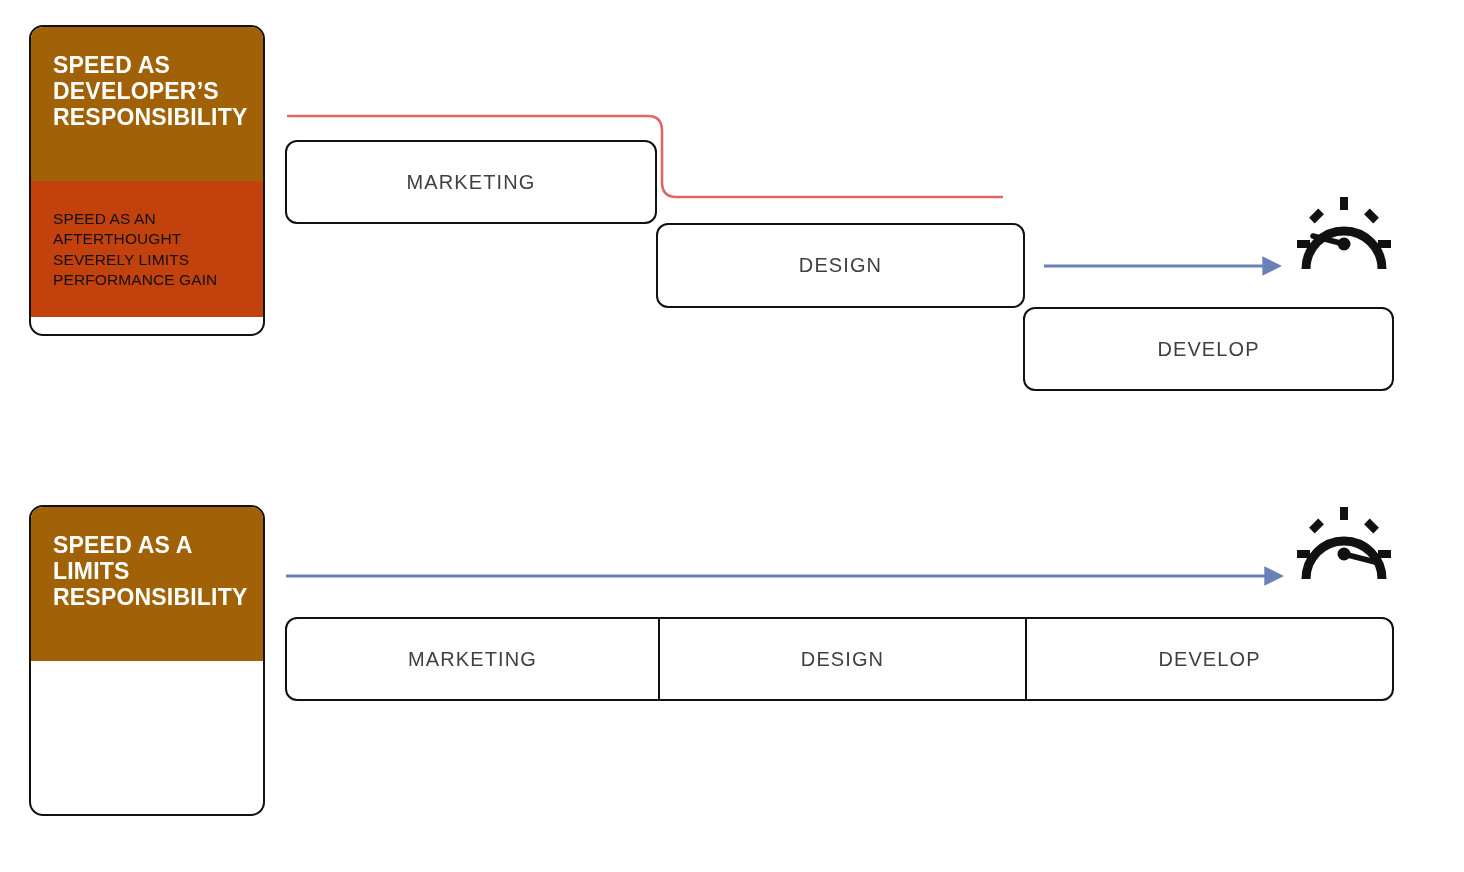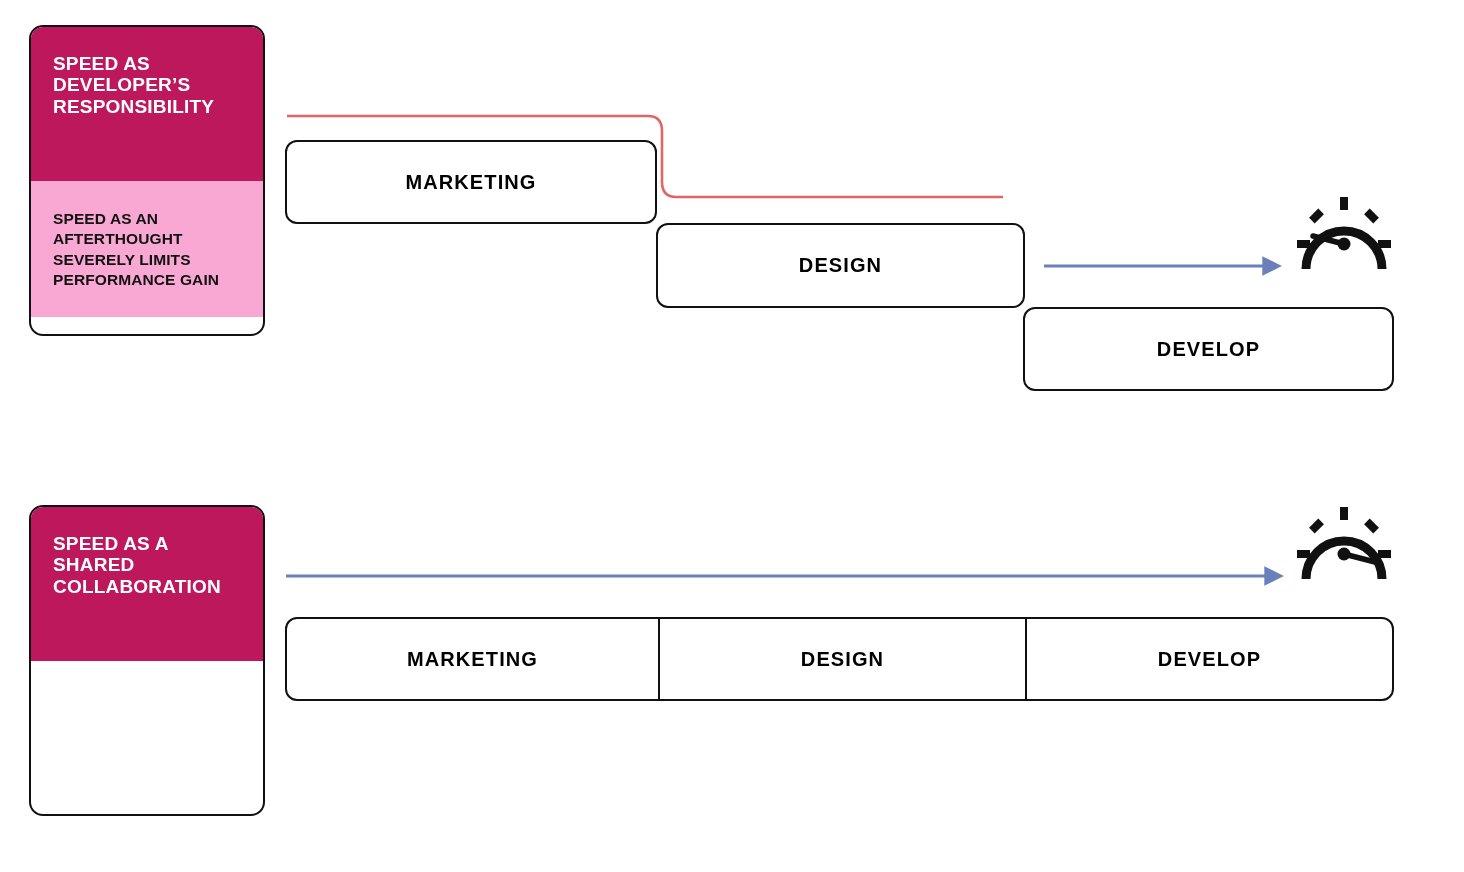--- a/index.html
+++ b/index.html
@@ -24,33 +24,33 @@
   .label-card {
     position: absolute;
     width: 236px;
     border: 2px solid #111111;
     border-radius: 14px;
     background: #ffffff;
     overflow: hidden;
     box-sizing: border-box;
   }
   .label-card-header {
-    background: #be185d;
+    background: #a16207;
     color: #ffffff;
     font-weight: bold;
-    font-size: 19px;
+    font-size: 23px;
     line-height: 1.12;
     letter-spacing: 0.2px;
     padding: 26px 22px 24px 22px;
     box-sizing: border-box;
   }
   .label-card-body {
-    background: #f9a8d4;
+    background: #c2410c;
     color: #111111;
-    font-weight: bold;
+    font-weight: normal;
     font-size: 15.5px;
     line-height: 1.32;
     letter-spacing: 0.1px;
     padding: 28px 34px 26px 22px;
     box-sizing: border-box;
   }
 
   #card-top { left: 29px; top: 25px; height: 311px; }
   #card-top .label-card-header { height: 154px; }
   #card-bottom { left: 29px; top: 505px; height: 311px; }
@@ -61,24 +61,24 @@
     position: absolute;
     border: 2.6px solid #111111;
     border-radius: 12px;
     background: #ffffff;
     box-sizing: border-box;
     display: flex;
     align-items: center;
     justify-content: center;
   }
   .stage-label {
-    font-weight: bold;
+    font-weight: normal;
     font-size: 20px;
     letter-spacing: 1.1px;
-    color: #000000;
+    color: #404040;
     white-space: nowrap;
   }
 
   #box-marketing { left: 285px; top: 140px; width: 372px; height: 84px; }
   #box-design    { left: 656px; top: 223px; width: 369px; height: 85px; }
   #box-develop   { left: 1023px; top: 307px; width: 371px; height: 84px; }
 
   
   #combined-bar {
     position: absolute;
@@ -161,21 +161,21 @@
     <rect x="3" y="44" width="13" height="8" fill="#111111"></rect>
     <rect x="84" y="44" width="13" height="8" fill="#111111"></rect>
     <rect x="16" y="16" width="13" height="8" fill="#111111" transform="rotate(-45 22.5 20)"></rect>
     <rect x="71" y="16" width="13" height="8" fill="#111111" transform="rotate(45 77.5 20)"></rect>
 
     <path d="M 50 48 L 19 40" stroke="#111111" stroke-width="5.5" stroke-linecap="round" fill="none"></path>
     <circle cx="50" cy="48" r="6.5" fill="#111111"></circle>
   </svg>
 
   <div class="label-card" id="card-bottom">
-    <div class="label-card-header">SPEED AS A SHARED COLLABORATION</div>
+    <div class="label-card-header">SPEED AS A LIMITS RESPONSIBILITY</div>
   </div>
 
   <div id="combined-bar">
     <div class="segment seg-0">
       <span class="stage-label">MARKETING</span>
     </div>
     <div class="segment seg-1">
       <span class="stage-label">DESIGN</span>
     </div>
     <div class="segment seg-2">

